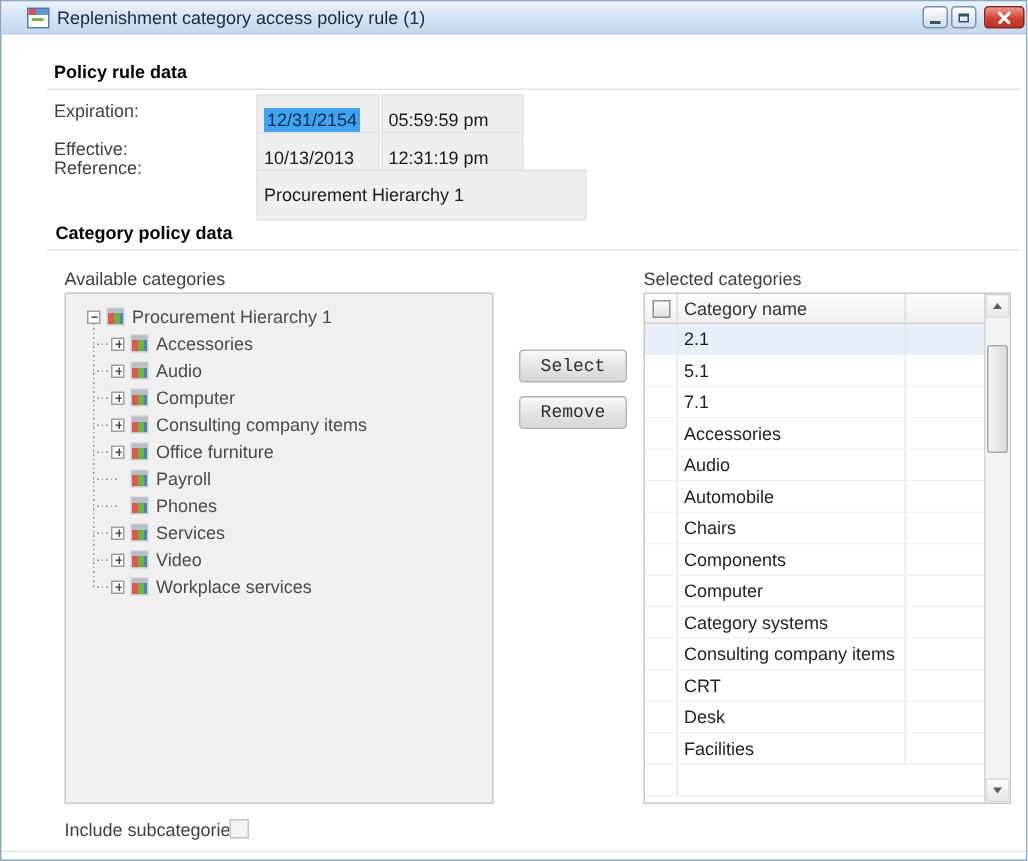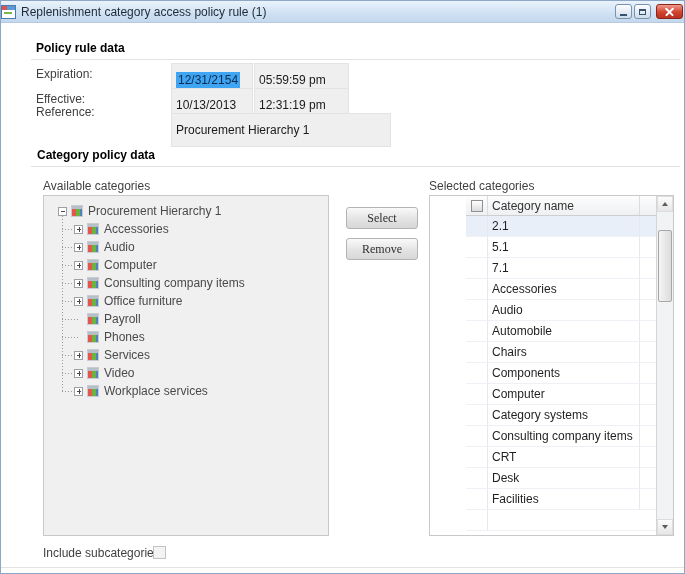--- a/index.html
+++ b/index.html
@@ -4,21 +4,21 @@
 <style>
   * { margin:0; padding:0; box-sizing:border-box; }
   html,body { background:#fff; }
   body { font-family:"Liberation Sans", sans-serif; font-size:12px; color:#333; }
 
   .window { position:relative; width:685px; height:574px; background:#fff; border:1px solid #8ca8c4; overflow:hidden; }
 
   
   .titlebar { position:absolute; left:0; top:0; right:0; height:22px;
     background:linear-gradient(#eaf3fc, #cfe1f3 60%, #c4d8ee);
-    border-bottom:1px solid #b6c9dd; display:flex; align-items:center; padding-left:0; }
+    border-bottom:1px solid #b6c9dd; display:flex; align-items:center; padding-left:17px; }
   .app-icon { width:15px; height:14px; margin-right:5px; border:1px solid #4a7ab0; background:#fff; position:relative; }
   .app-icon::before { content:""; position:absolute; left:0; top:0; right:0; height:4px;
     background:linear-gradient(to right,#d9534f 0 40%, #5b9bd5 40%); }
   .app-icon::after { content:""; position:absolute; left:2px; top:6px; width:8px; height:2px; background:#7ab648; }
   .title { color:#1f2a36; }
   .winbtn { position:absolute; top:3px; height:15px; border:1px solid #7a93ad; border-radius:3px;
     background:linear-gradient(#fdfefe,#cfdcea); display:flex; align-items:center; justify-content:center; }
   .winbtn.min { right:52px; width:17px; }
   .winbtn.max { right:33px; width:17px; }
   .winbtn.close { right:1px; width:27px; background:linear-gradient(#ef9a8c,#d0432f 55%, #b83322); border-color:#8e2317; }
@@ -69,27 +69,27 @@
   .expander .h { position:absolute; left:1.5px; top:3.5px; width:4.5px; height:1px; background:#4a4a4a; }
   .expander .v { position:absolute; top:1.5px; left:3.5px; height:4.5px; width:1px; background:#4a4a4a; }
   .expander-spacer { flex:0 0 9px; width:9px; height:9px; margin-right:4px; visibility:hidden; }
   .cat-icon { flex:0 0 12px; width:12px; height:12px; margin-right:5px;
     background-image:linear-gradient(#b6bec7 0 3px, rgba(0,0,0,0) 3px),
       linear-gradient(to right,#e2574c 0 4px,#6db33f 4px 8px,#4f81bd 8px 12px);
     border:1px solid #c7ccd2; }
 
   
   .action-btn { position:absolute; left:345px; width:72px; height:22px; border:1px solid #b4b4b4; border-radius:3px;
-    background:linear-gradient(#f9f9f9,#e2e2e2 60%, #d7d7d7); color:#2f2f2f; font-family:Liberation Serif, serif;
-    font-size:12px; text-align:center; line-height:20px; cursor:default; }
+    background:linear-gradient(#f9f9f9,#e2e2e2 60%, #d7d7d7); color:#2f2f2f; font-family:Liberation Mono, monospace;
+    font-size:12px; text-align:center; line-height:20px; cursor:default;margin-top:26px; }
   .btn-select { top:206px; }
   .btn-remove { top:237px; }
 
   
-  .grid { position:absolute; left:428px; top:194px; width:245px; height:341px; border:1px solid #c9c9c9; background:#fff; display:flex;padding-left:36px; }
+  .grid { position:absolute; left:428px; top:194px; width:245px; height:341px; border:1px solid #c9c9c9; background:#fff; display:flex; }
   .grid-left { flex:1; display:flex; flex-direction:column; overflow:hidden; }
   .grid-header { display:flex; height:20px; background:linear-gradient(#fdfdfd,#eef0f2); border-bottom:1px solid #cfcfcf; align-items:stretch; }
   .ghcell { border-right:1px solid #d9dde2; display:flex; align-items:center; padding-left:4px; color:#333; }
   .col-check { width:22px; flex:0 0 22px; }
   .col-name { width:152px; flex:0 0 152px; }
   .col-extra { flex:1; border-right:none; }
   .hdr-checkbox { width:12px; height:12px; border:1px solid #8f8f8f; background:linear-gradient(#fff,#dcdcdc); margin-left:1px; }
   .grid-body { flex:1; overflow:hidden; }
   .grid-row { display:flex; height:21px; border-bottom:1px solid #edf1f6; background:#fff; }
   .grid-row.selected { background:#e8eff8; }

